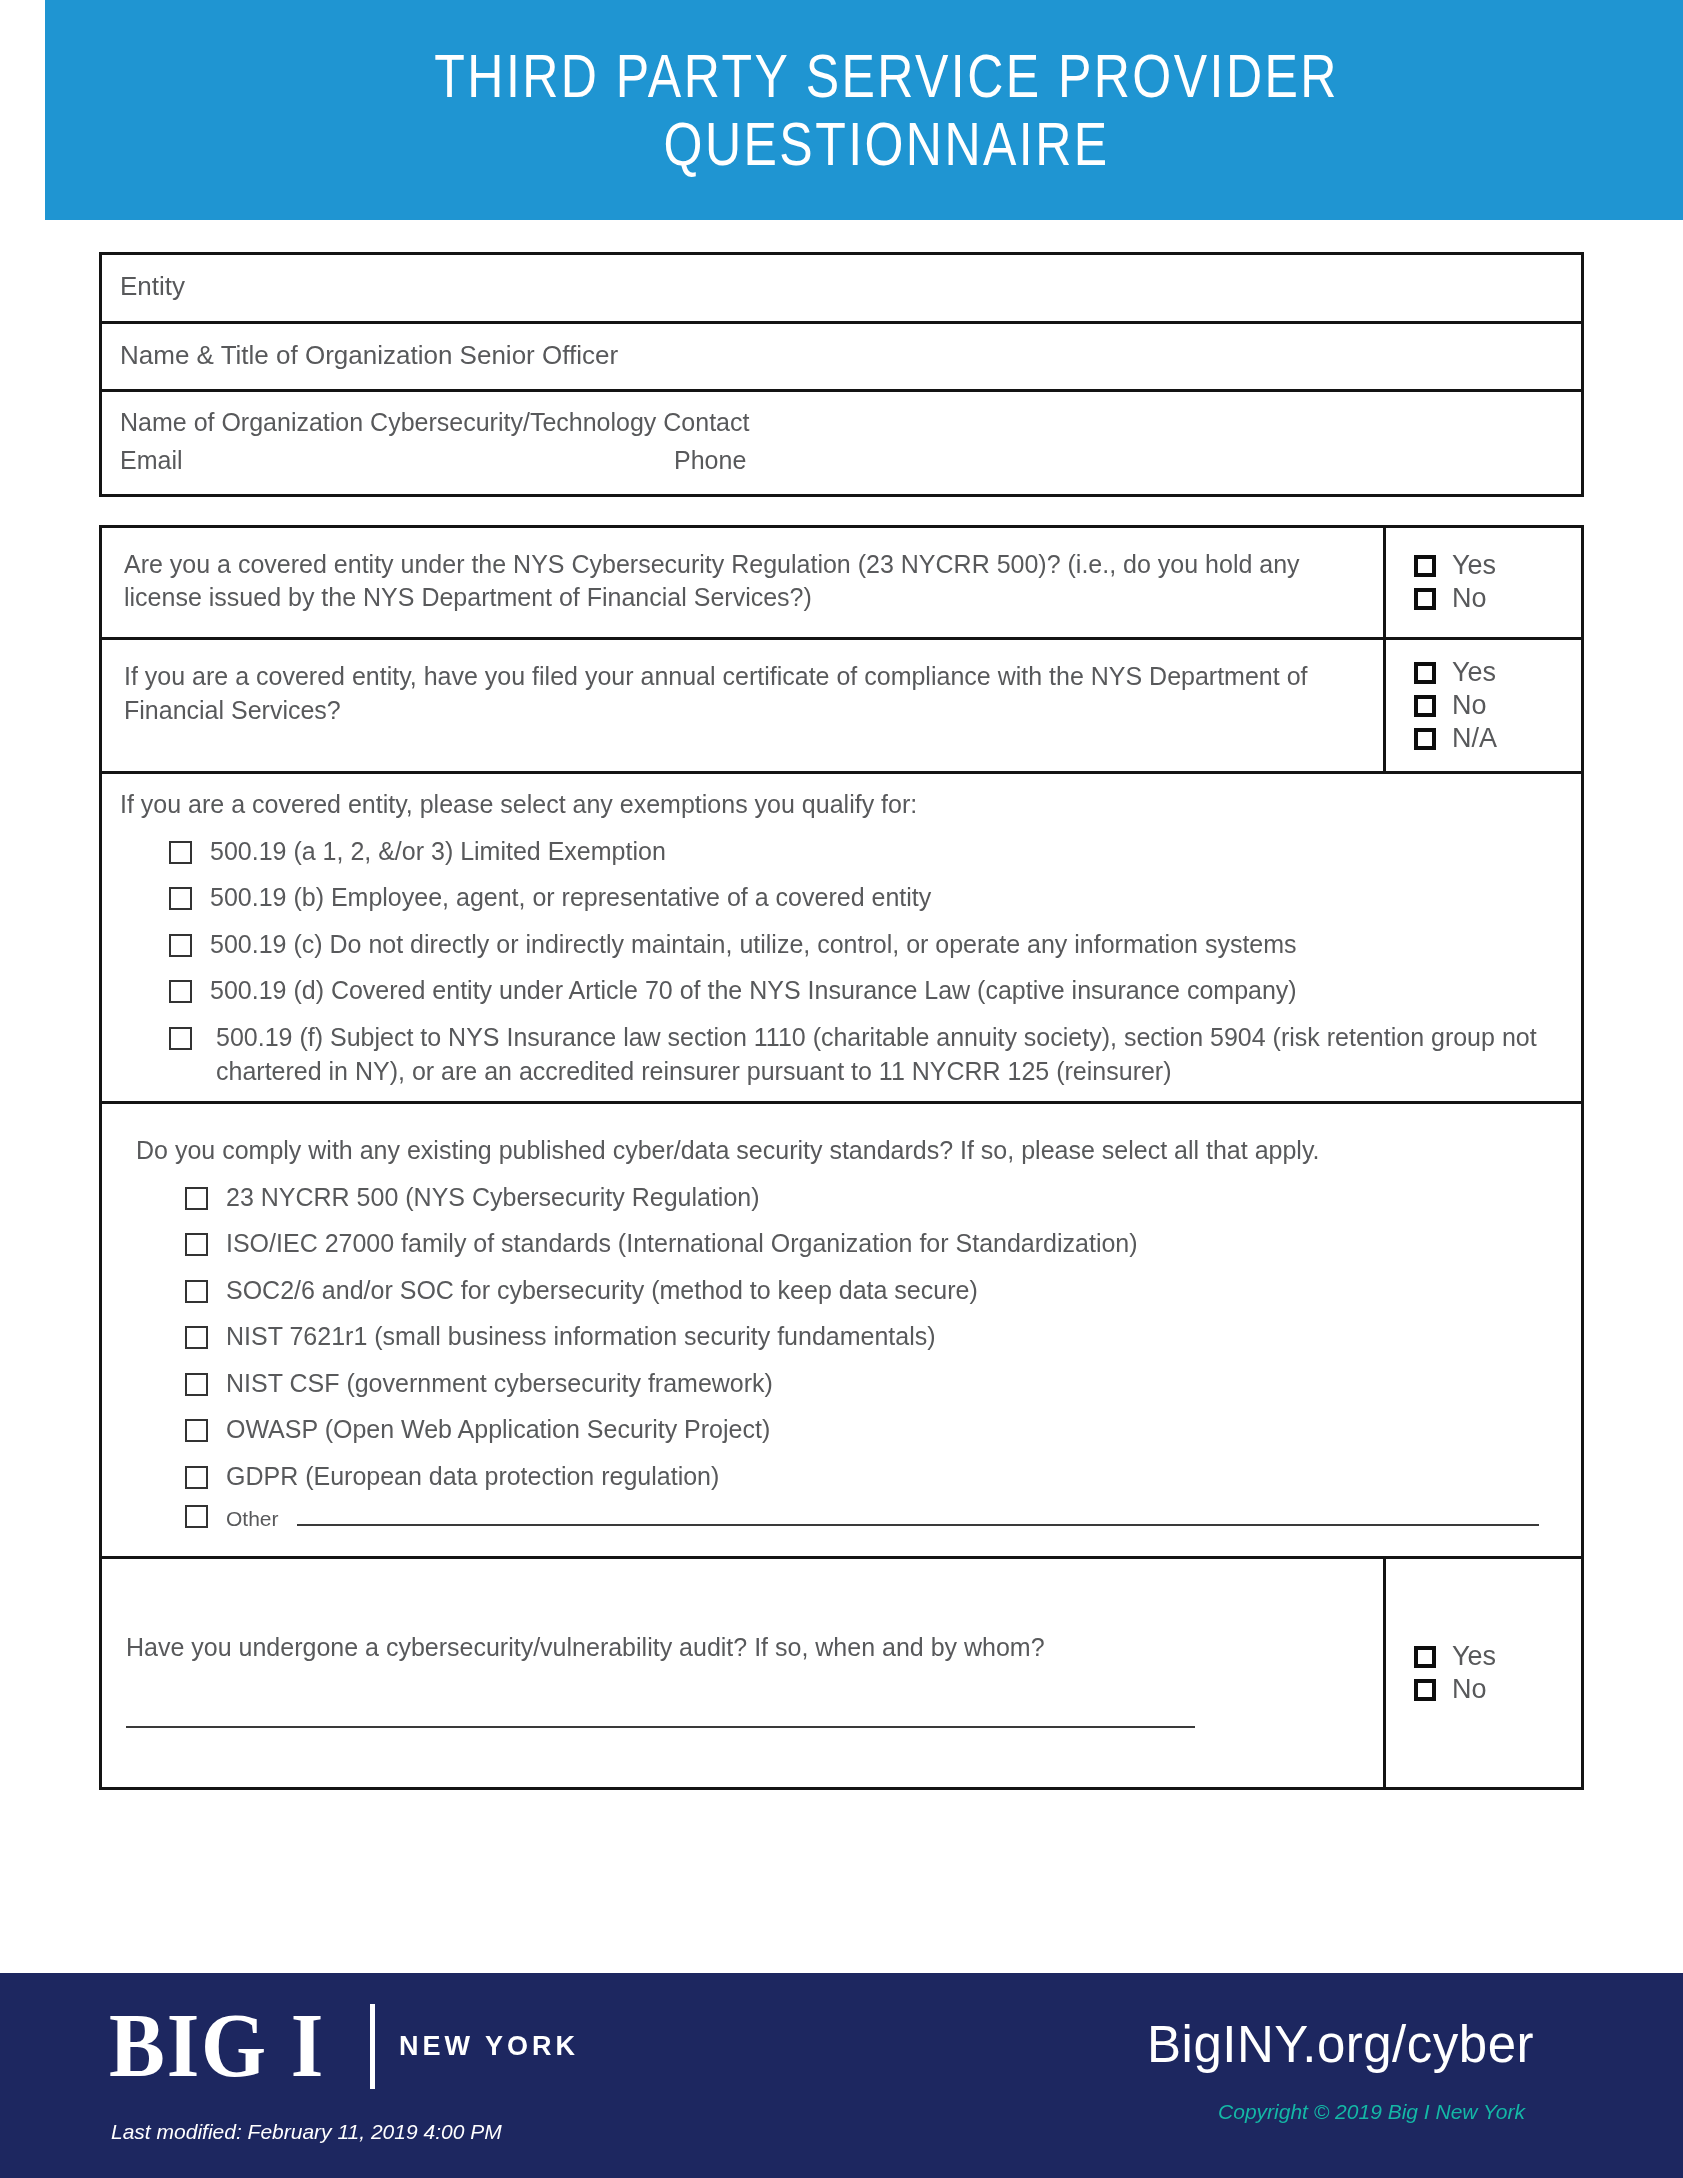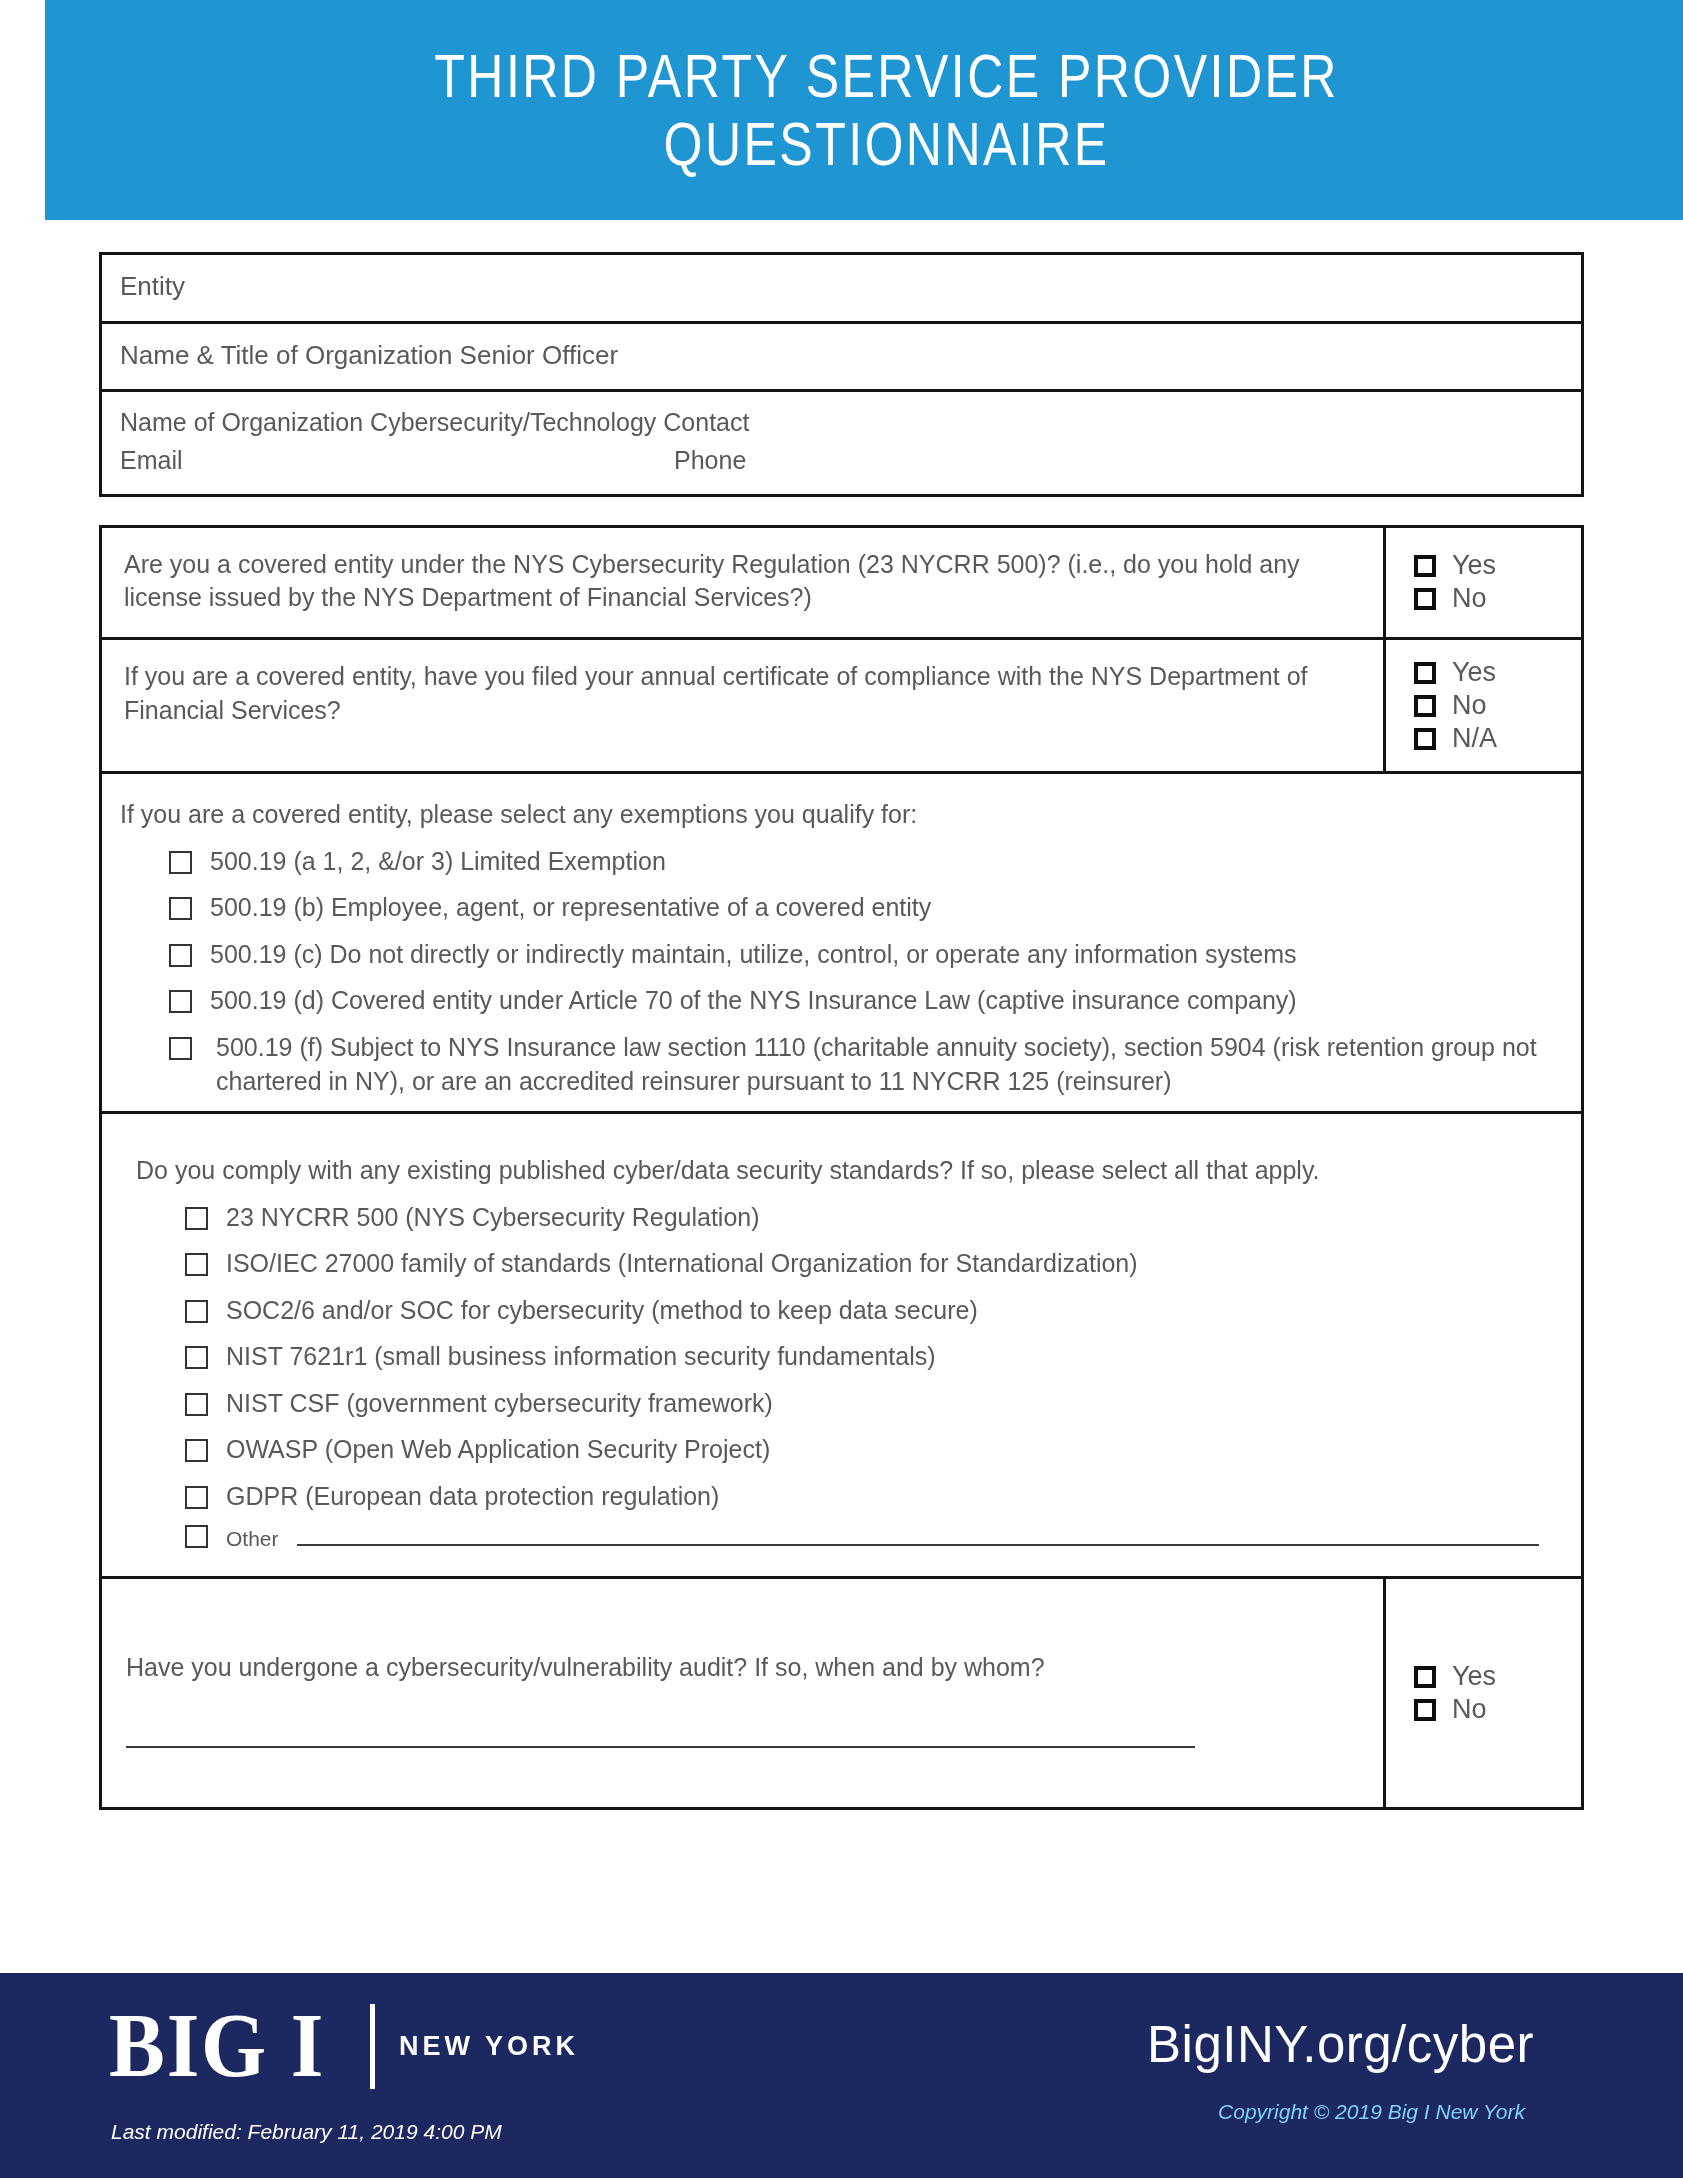--- a/index.html
+++ b/index.html
@@ -145,21 +145,21 @@
   }
 
   .intro-text {
     color: #58595b;
     font-size: 25px;
     font-weight: 300;
     line-height: 1.35;
     padding: 14px 18px 0 18px;
   }
 
-  .opts-block { padding-bottom: 16px; margin-top: 10px; }
+  .opts-block { padding-bottom: 16px; }
 
   
   .other-row {
     display: flex;
     align-items: flex-end;
     gap: 18px;
     margin: 10px 0 8px 67px;
     padding-right: 26px;
   }
   .other-row .box-thin { margin-top: 0; margin-bottom: 4px; }
@@ -257,21 +257,21 @@
     color: #ffffff;
     font-family: "Liberation Sans", sans-serif;
     font-size: 51px;
     font-weight: 400;
     letter-spacing: 0.5px;
   }
   .footer-copy {
     position: absolute;
     right: 158px;
     top: 127px;
-    color: #7dd3fc;
+    color: #14b8a6;
     font-family: "Liberation Sans", sans-serif;
     font-style: italic;
     font-size: 21px;
     font-weight: 300;
   }
 </style>
 </head>
 <body>
 
 <div class="page">

